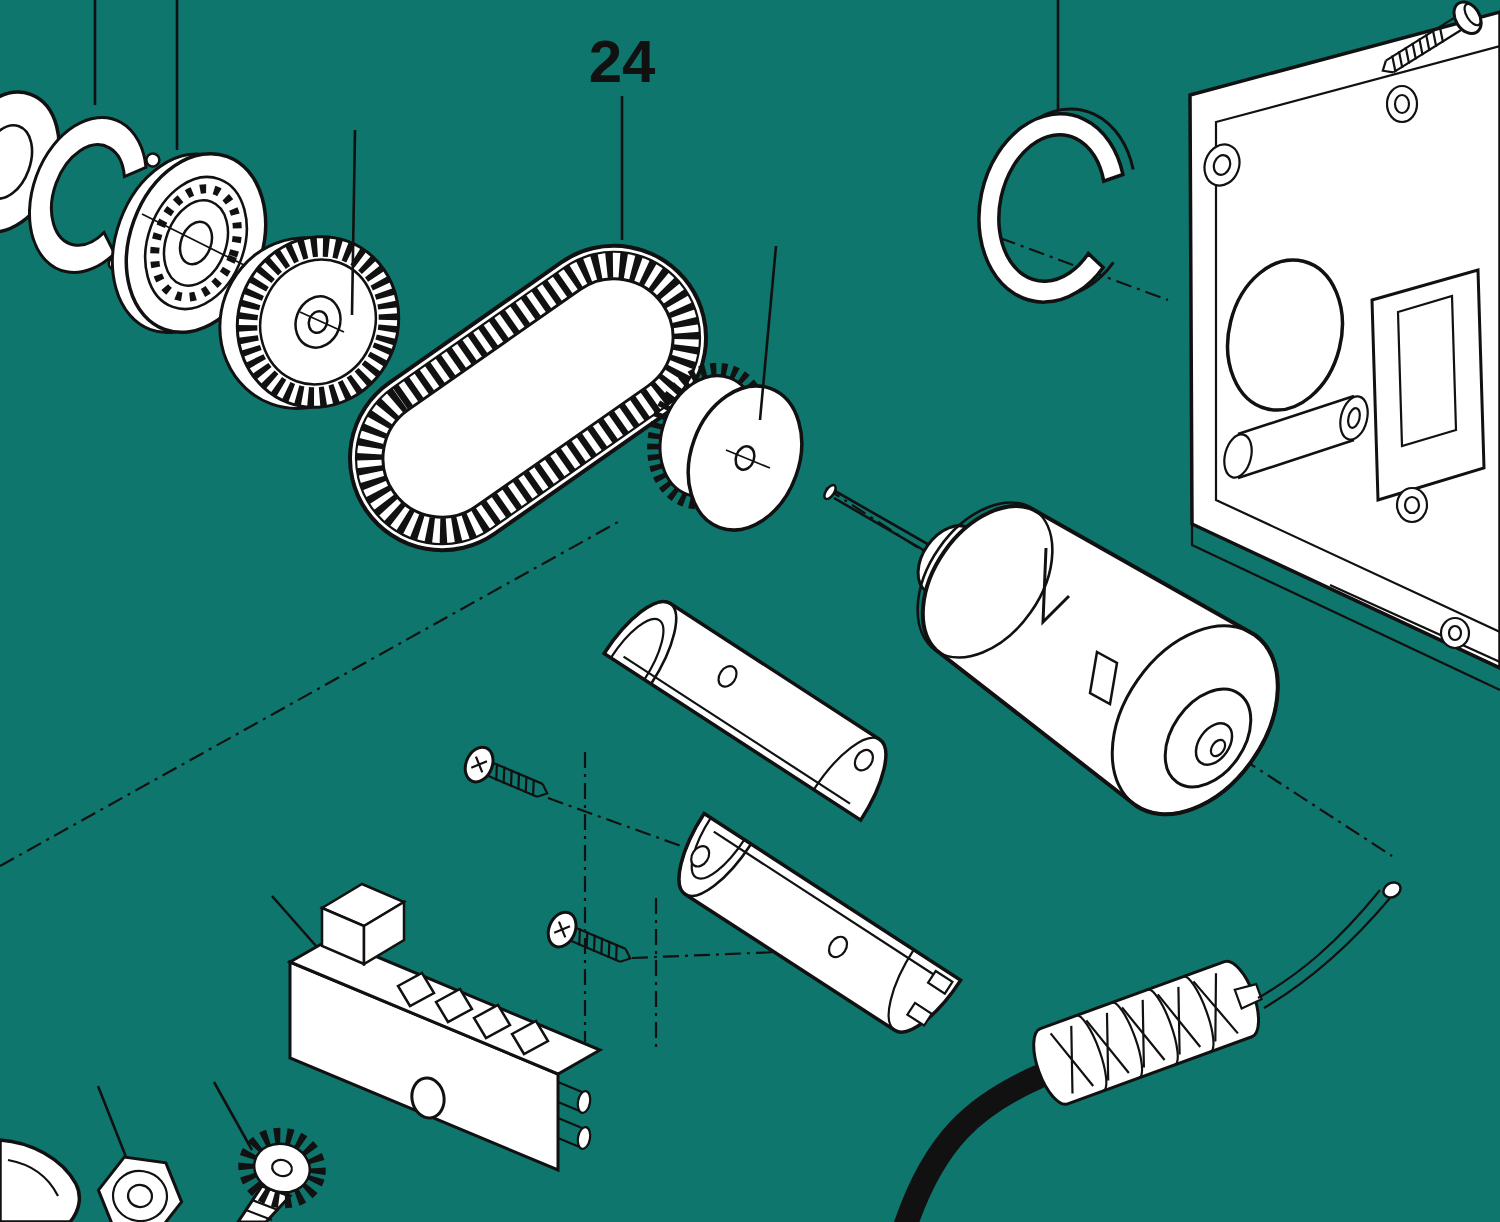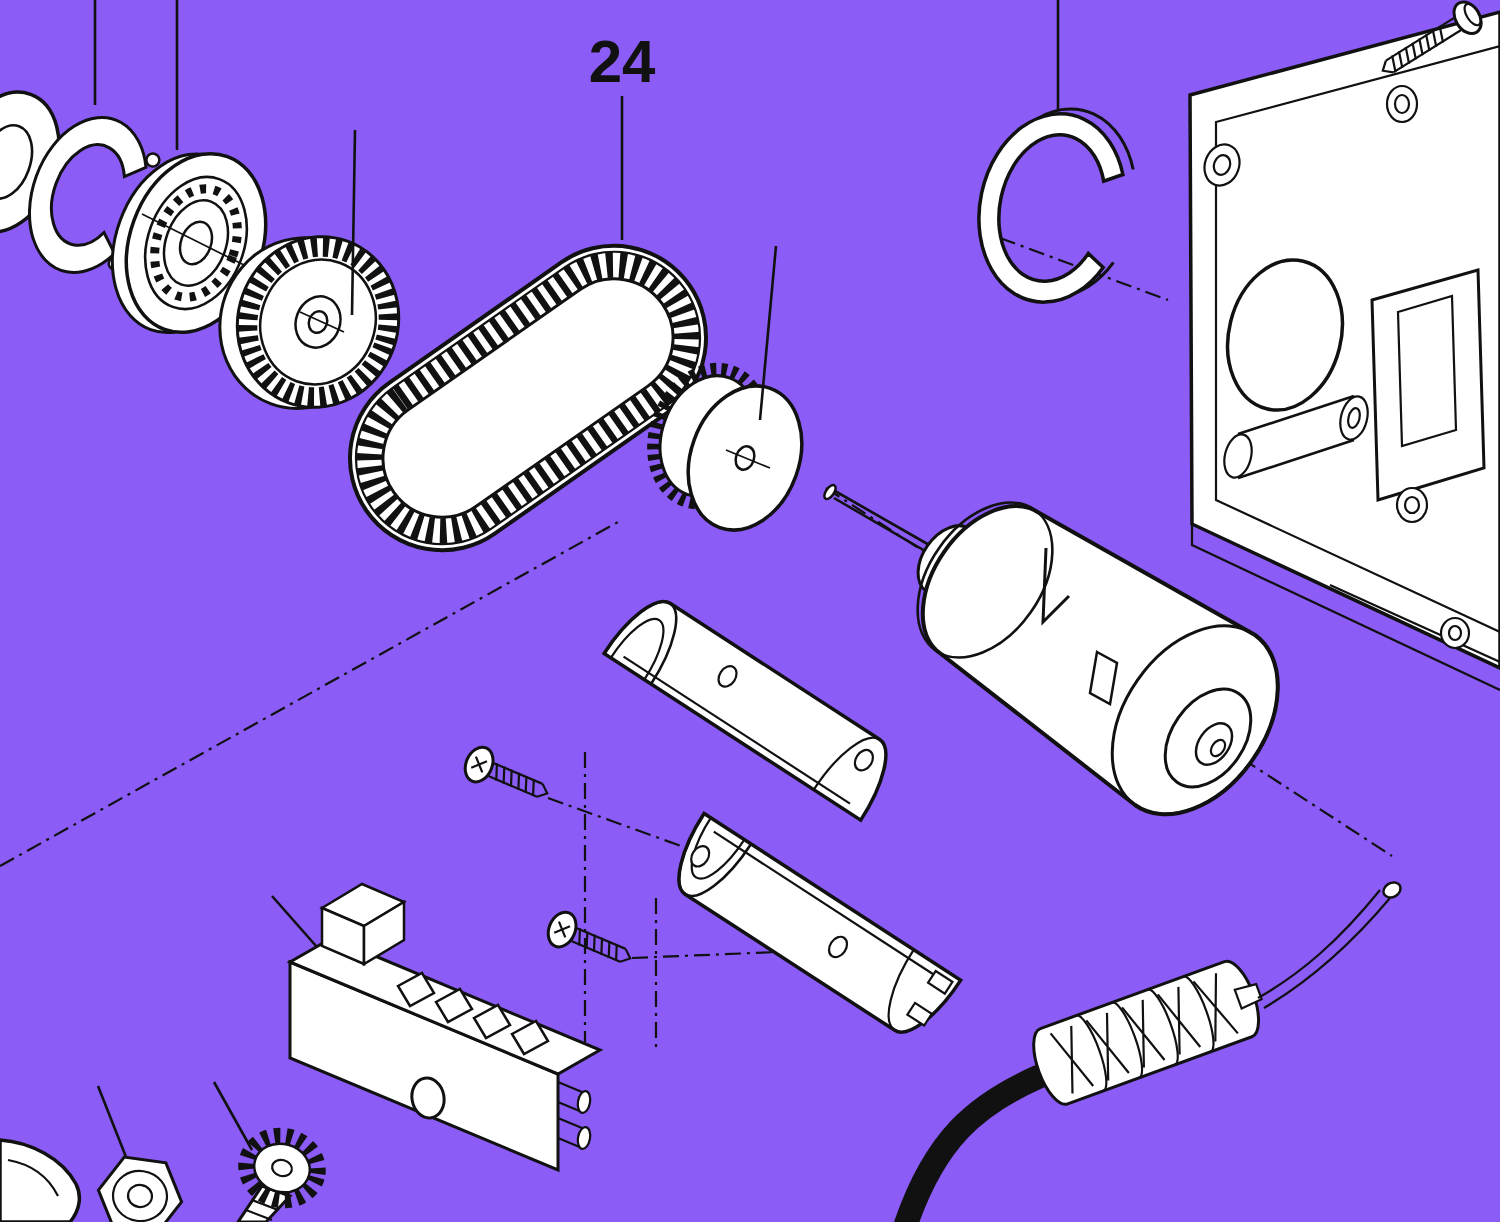--- a/index.html
+++ b/index.html
@@ -1,16 +1,16 @@
 <!DOCTYPE html>
 <html><head>
 <meta charset="utf-8">
 <style>
   html,body{margin:0;padding:0;background:#ffffff;}
-  .stage{position:relative;width:1500px;height:1222px;background:#8b5cf6;overflow:hidden;}
+  .stage{position:relative;width:1500px;height:1222px;background:#0f766e;overflow:hidden;}
   svg{display:block;}
   .s3{fill:none;stroke:#111;stroke-width:3;}
   .s2{fill:none;stroke:#111;stroke-width:2.2;}
   .s26{fill:none;stroke:#111;stroke-width:2.6;}
   .w3{fill:#fff;stroke:#111;stroke-width:3;}
   .w35{fill:#fff;stroke:#111;stroke-width:3.5;}
   .w4{fill:#fff;stroke:#111;stroke-width:4;}
   .w25{fill:#fff;stroke:#111;stroke-width:2.5;}
   .w22{fill:#fff;stroke:#111;stroke-width:2.2;}
   .thin{fill:none;stroke:#111;stroke-width:1.7;}

